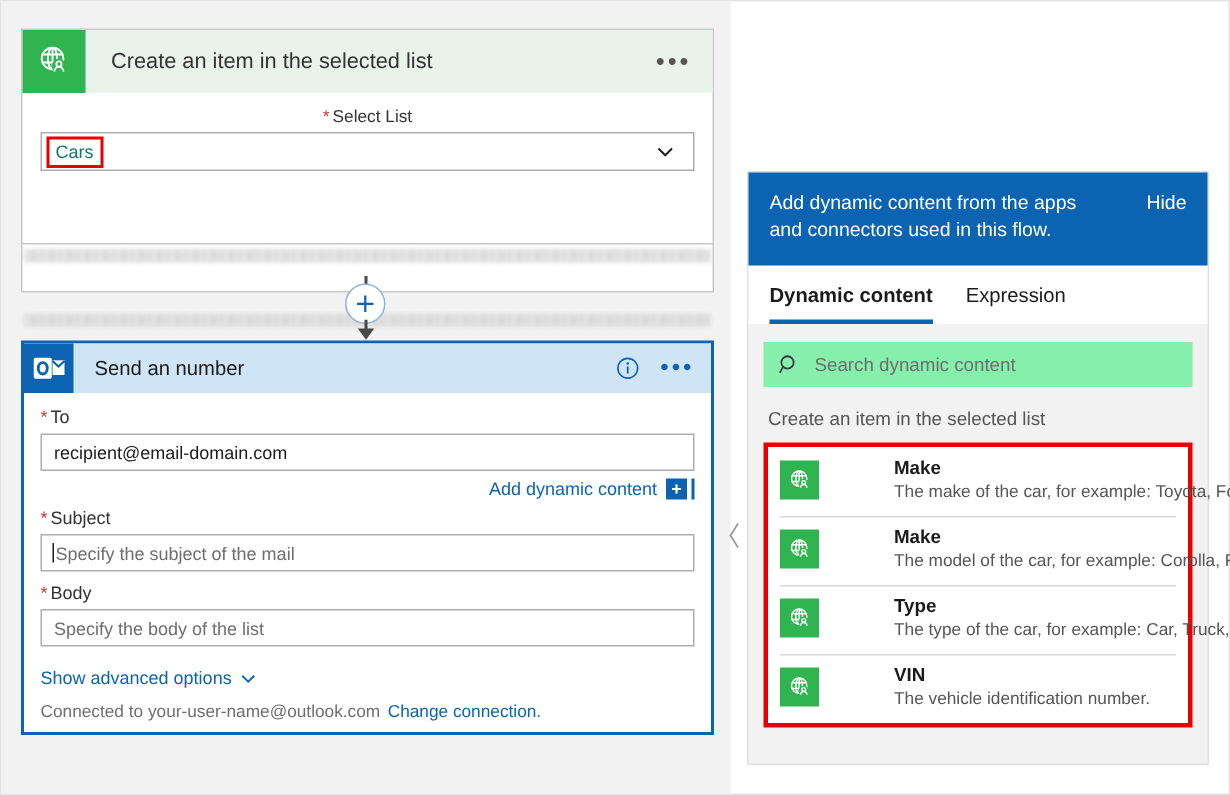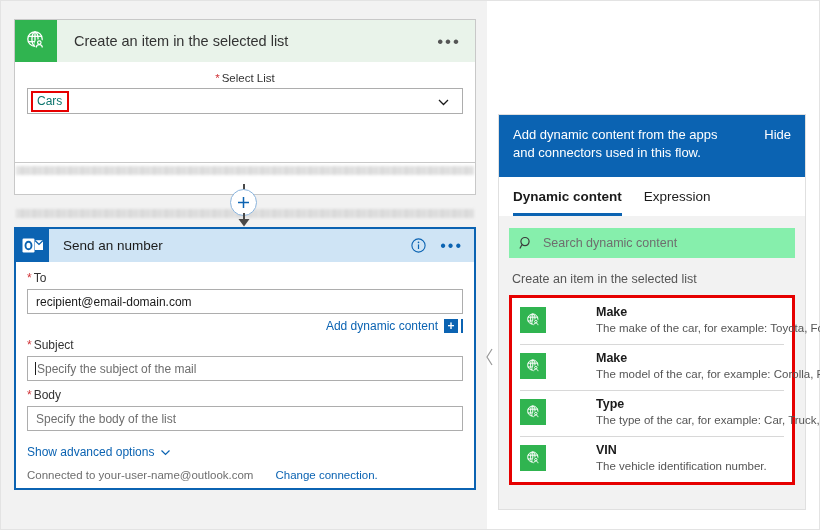--- a/index.html
+++ b/index.html
@@ -236,21 +236,21 @@
     margin-top: 14px;
     font-size: 12px;
     color: #0b63b2;
     display: flex; align-items: center; gap: 6px;
   }
   .adv-chev { width: 11px; height: 11px; display: block; }
   .conn-status {
     margin-top: 10px;
     font-size: 11.5px;
     color: #6e6e6e;
-    display: flex; align-items: baseline; gap: 22px;
+    display: flex; align-items: baseline; gap: 5px;
   }
   .change-conn { color: #0b63b2; }
 
   
   .dyn-panel {
     position: absolute;
     left: 497px; top: 113px;
     width: 308px; height: 396px;
     background: #f2f2f2;
     border: 1px solid #e0e0e0;

